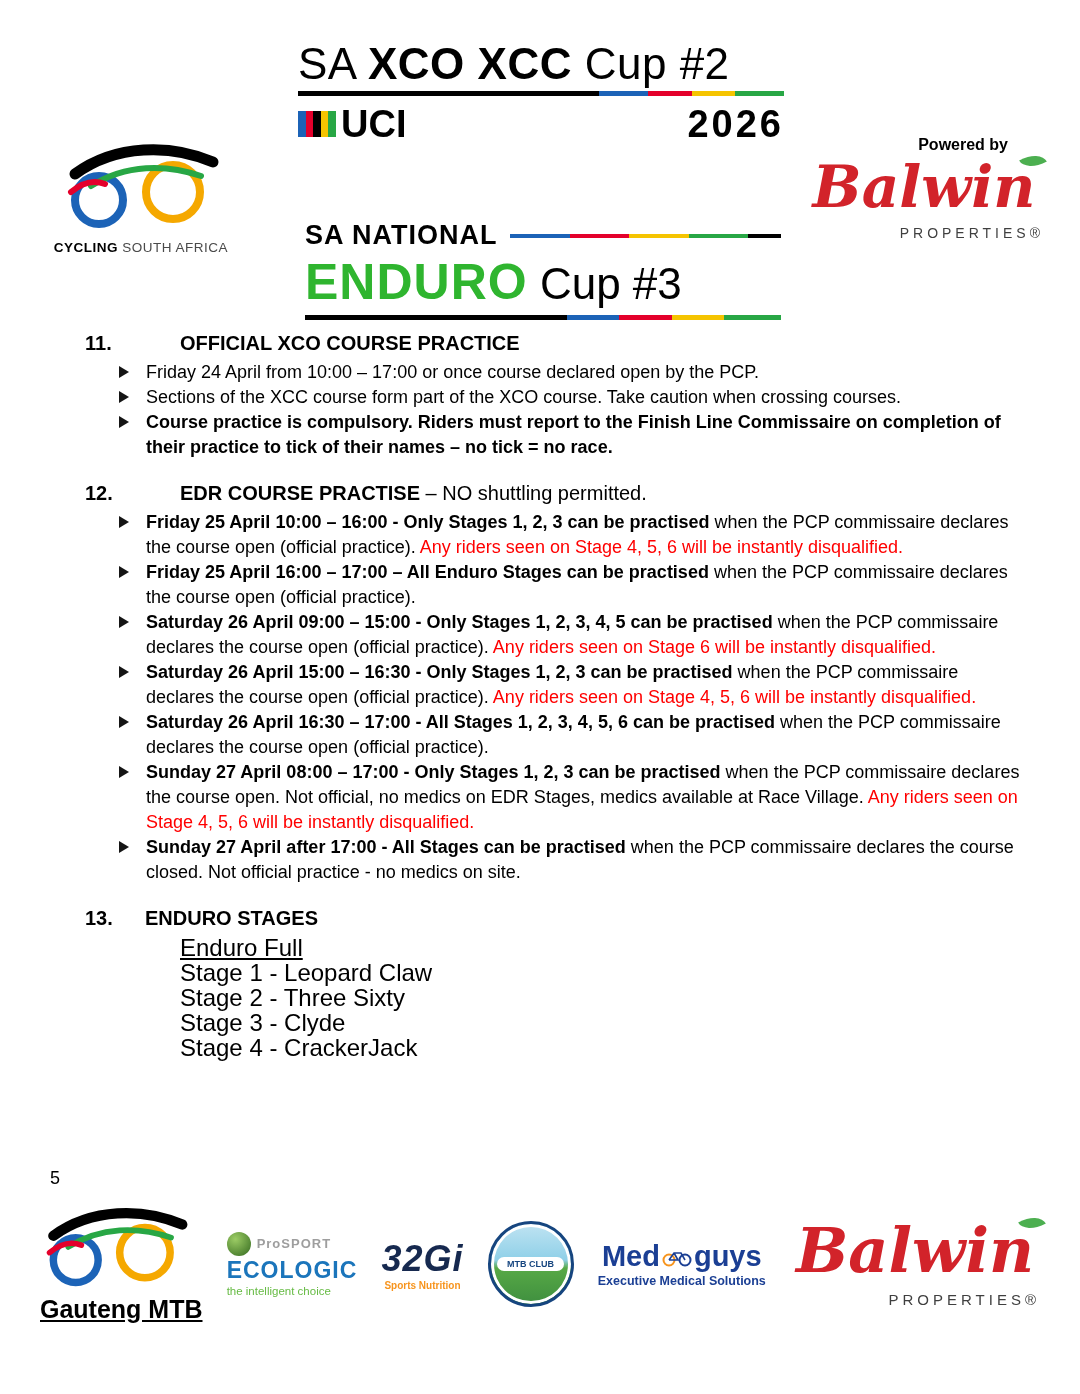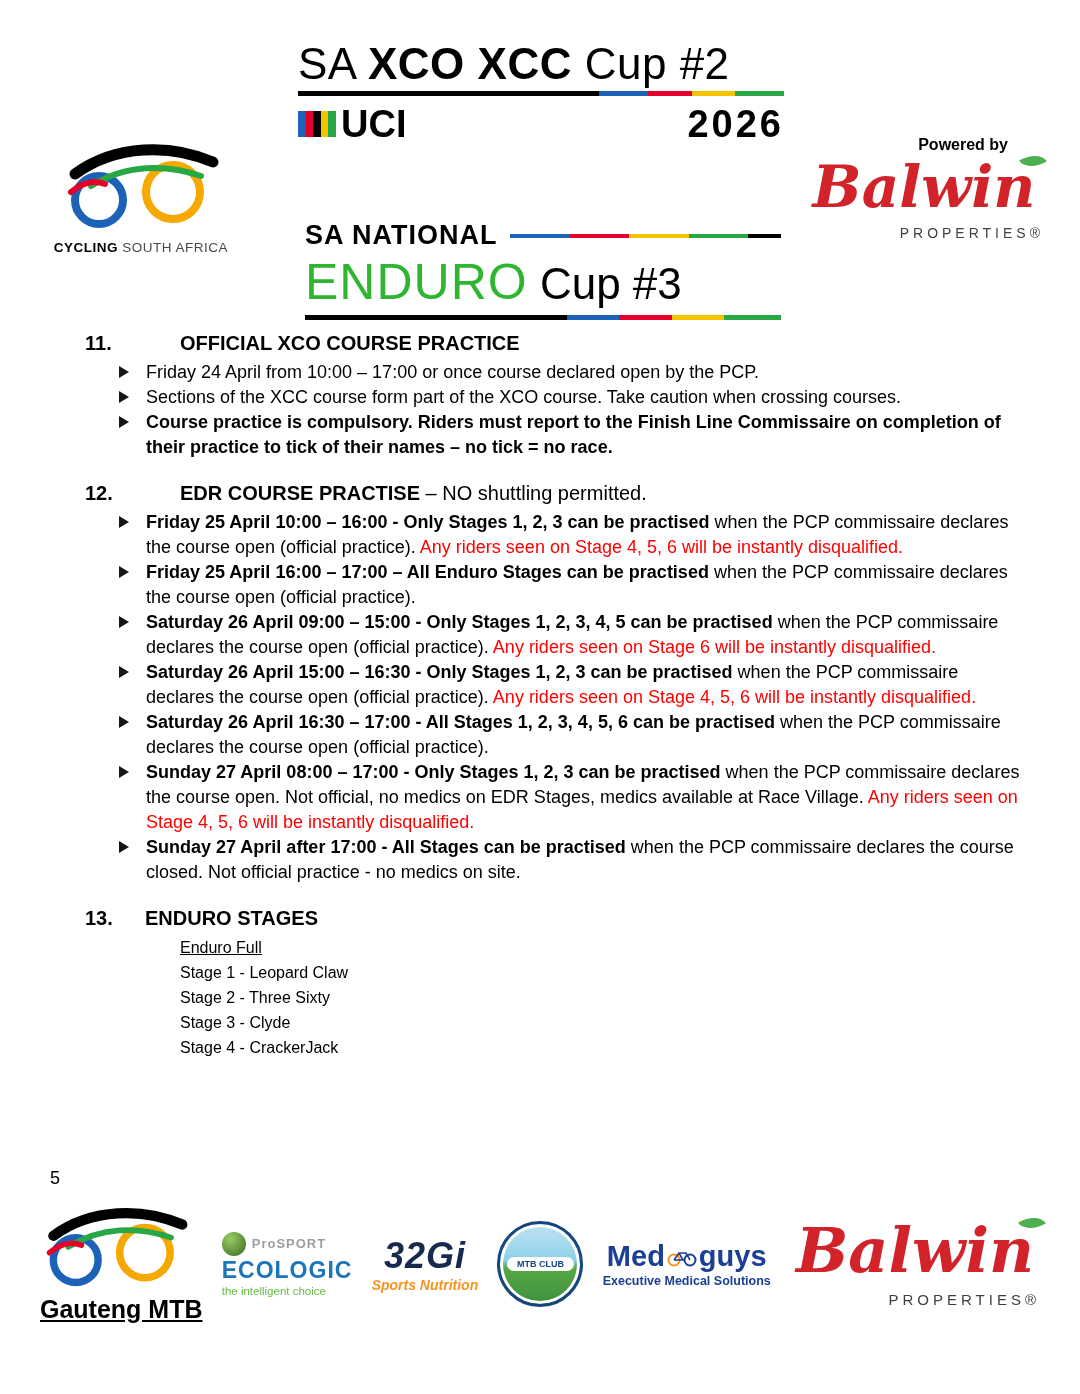--- a/index.html
+++ b/index.html
@@ -38,21 +38,21 @@
 
   .enduro-block { position: absolute; left: 305px; top: 172px; width: 476px; }
   .enduro-row1 { display: flex; align-items: center; gap: 12px; margin-top: 48px; }
   .sa-national { font-size: 27px; font-weight: 700; letter-spacing: 1px; white-space: nowrap; }
   .enduro-line {
     flex: 1; height: 4px;
     background: linear-gradient(to right,
       #1C63B7 0 22%, #E4002B 22% 44%, #F5C400 44% 66%, #28A745 66% 88%, #000 88% 100%);
   }
   .enduro-row2 { margin-top: 2px; white-space: nowrap; }
-  .enduro-green { font-size: 50px; font-weight: 400; color: #2FB52F; letter-spacing: 1px; }
+  .enduro-green { font-size: 50px; font-weight: 700; color: #2FB52F; letter-spacing: 1px; }
   .enduro-cup { font-size: 44px; font-weight: 400; }
   .enduro-stripe {
     margin-top: 4px;
     background: linear-gradient(to right,
       #000 0 55%, #1C63B7 55% 66%, #E4002B 66% 77%, #F5C400 77% 88%, #28A745 88% 100%);
   }
 
   .powered-by { position: absolute; right: 72px; top: 136px; font-size: 16px; font-weight: 700; }
   .balwin { text-align: center; }
   .balwin-header { position: absolute; right: 36px; top: 158px; width: 240px; }
@@ -74,21 +74,21 @@
   .sec-num { width: 95px; flex: none; }
   .sec-num-narrow { width: 60px; }
   .sec-title-suffix { font-weight: 400; }
   .bullets { list-style: none; margin-left: 33px; }
   .bullets li { position: relative; padding-left: 28px; font-size: 18px; line-height: 25px; }
   .marker {
     position: absolute; left: 1px; top: 6px; width: 0; height: 0;
     border-left: 10px solid #151515; border-top: 6px solid transparent; border-bottom: 6px solid transparent;
   }
   .b { font-weight: 700; }
-  .stage-block { margin-left: 95px; font-size: 16px; line-height: 25px; }
+  .stage-block { margin-left: 95px; font-size: 24px; line-height: 25px; }
   .stage-heading { text-decoration: underline; }
 
   .page-number { position: absolute; left: 50px; top: 1168px; font-size: 18px; }
 
   
   .footer {
     position: absolute; left: 0; top: 1204px; width: 100%; padding: 0 40px;
     display: flex; align-items: center; justify-content: space-between;
   }
   .gauteng { text-align: left; text-decoration: underline; }
@@ -97,21 +97,21 @@
   .eco { }
   .eco-top { display: flex; align-items: center; gap: 6px; }
   .eco-icon { width: 24px; height: 24px; border-radius: 50%; display: inline-block;
     background: radial-gradient(circle at 35% 30%, #9CCC65, #33691E); }
   .eco-prosport { color: #9e9e9e; font-weight: 700; font-size: 13px; letter-spacing: 1px; }
   .eco-name { color: #1B75BB; font-weight: 700; font-size: 23px; letter-spacing: 1px; margin-top: 1px; }
   .eco-tag { color: #66BB44; font-size: 11.5px; margin-top: 1px; }
 
   .gi32 { text-align: center; }
   .gi32-name { font-size: 36px; font-weight: 700; font-style: italic; color: #16294F; letter-spacing: 1px; }
-  .gi32-sub { font-size: 14px; font-weight: 700; font-style: italic; color: #F7941D; }
+  .gi32-sub { font-size: 10px; font-weight: 700; color: #F7941D; }
 
   .badge-circle {
     width: 86px; height: 86px; border-radius: 50%; border: 3px solid #16457F;
     background: linear-gradient(180deg, #BFE3F2 0%, #8FD0E8 45%, #57A946 55%, #3F8F3F 100%);
     display: flex; align-items: center; justify-content: center;
     box-shadow: inset 0 0 0 3px #fff;
   }
   .badge-text { background: #fff; border-radius: 10px; padding: 2px 10px; font-size: 9px; font-weight: 700; color: #16457F; }
 
   .medguys { text-align: center; }

